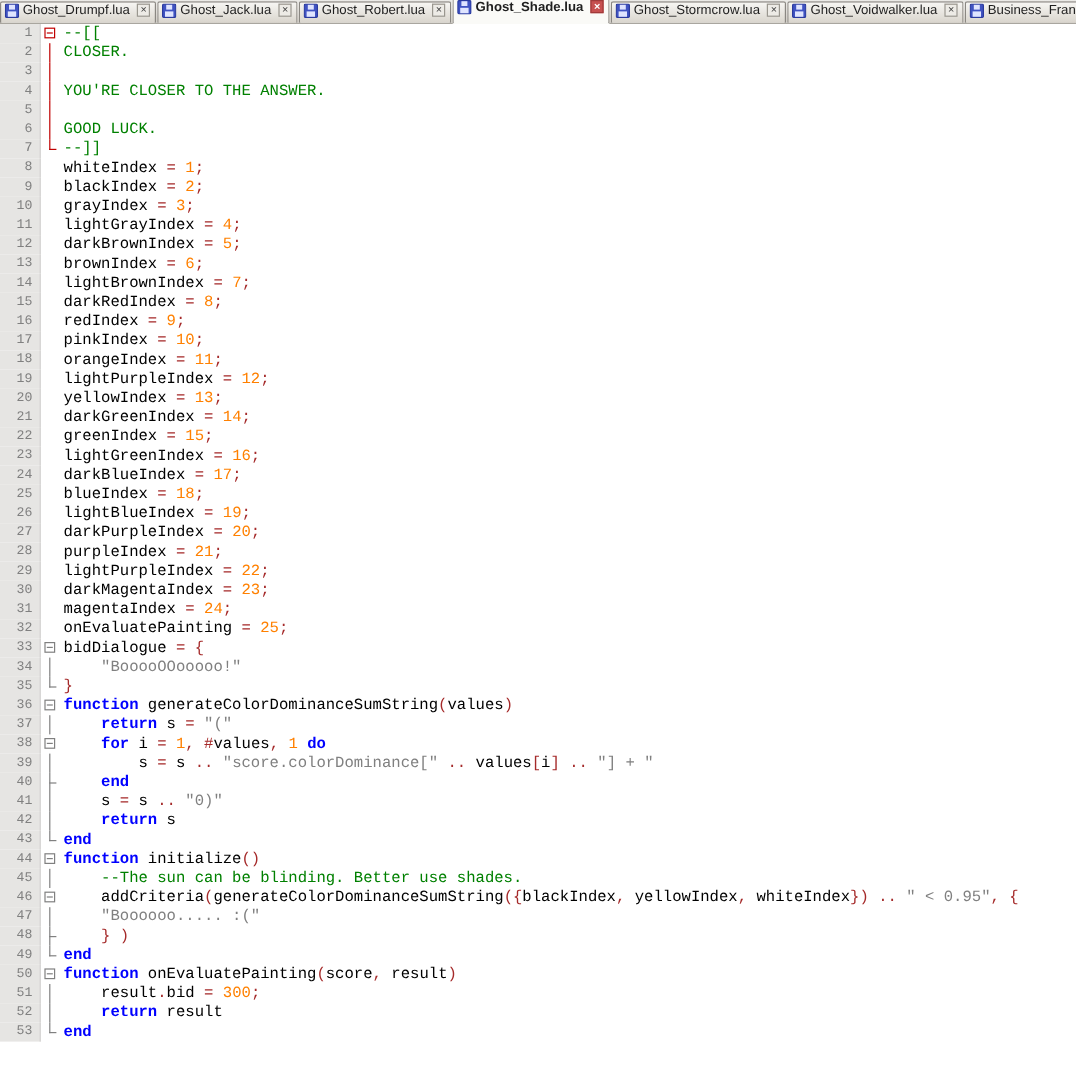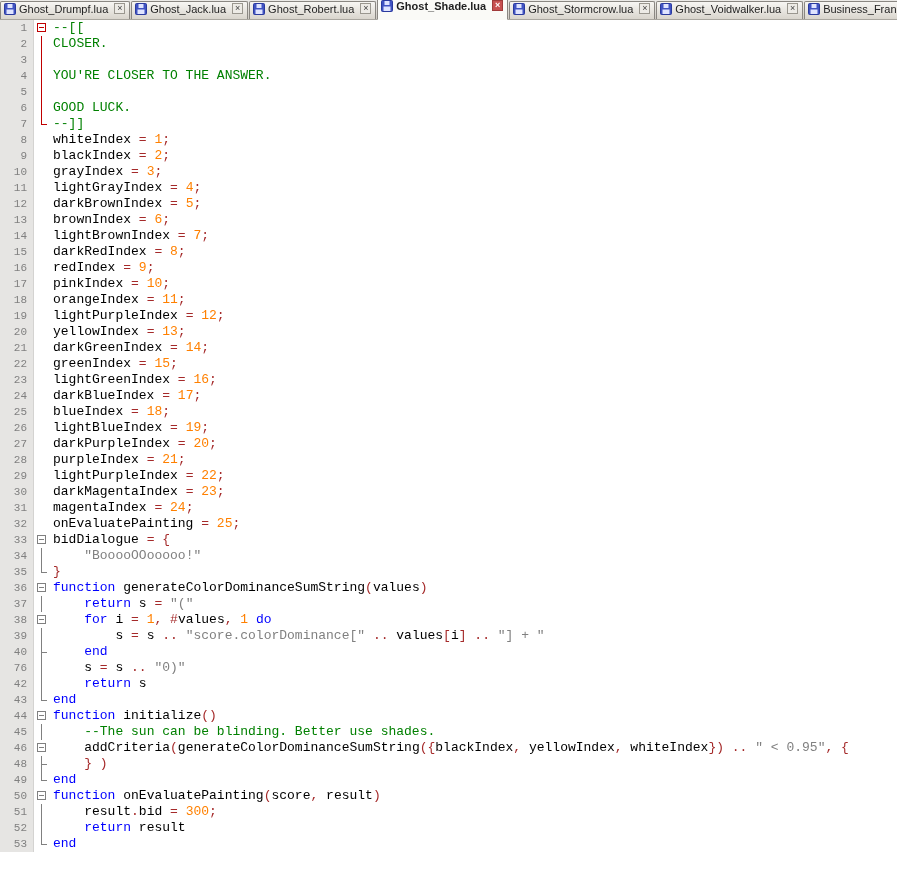--- a/index.html
+++ b/index.html
@@ -54,21 +54,21 @@
   
   .fold-line::before{content:"";position:absolute;left:7px;top:0;height:16px;width:1px;background:var(--fc);}
   .fold-tee::before{content:"";position:absolute;left:7px;top:0;height:16px;width:1px;background:var(--fc);}
   .fold-tee::after{content:"";position:absolute;left:7px;top:8px;width:6px;height:1px;background:var(--fc);}
   .fold-end::before{content:"";position:absolute;left:7px;top:0;height:9px;width:1px;background:var(--fc);}
   .fold-end::after{content:"";position:absolute;left:7px;top:8px;width:6px;height:1px;background:var(--fc);}
   .fold-open::before{content:"";position:absolute;left:3px;top:3px;width:9px;height:9px;border:1px solid var(--fc);background:#fff;box-sizing:border-box;}
   .fold-open::after{content:"";position:absolute;left:5px;top:7px;width:5px;height:1px;background:var(--fc);}
   
   .tk-c{color:var(--comment,#008000);}
-  .tk-k{color:var(--keyword,#0000FF);font-weight:normal;}
+  .tk-k{color:var(--keyword,#0000FF);font-weight:bold;}
   .tk-num{color:var(--number,#FF8000);}
   .tk-s{color:var(--string,#808080);}
   .tk-o{color:var(--operator,#A52A2A);}
   .tk-p{color:var(--plain,#000000);}
 </style>
 </head>
 <body>
 
 <div class="tabbar">
     <div class="tab">
@@ -183,26 +183,27 @@
       <div class="line"><div class="ln">31</div><div class="fold"></div><div class="code"><span class="tk-p">magentaIndex </span><span class="tk-o">= </span><span class="tk-num">24</span><span class="tk-o">;</span></div></div>
       <div class="line"><div class="ln">32</div><div class="fold"></div><div class="code"><span class="tk-p">onEvaluatePainting </span><span class="tk-o">= </span><span class="tk-num">25</span><span class="tk-o">;</span></div></div>
       <div class="line"><div class="ln">33</div><div class="fold fold-open"></div><div class="code"><span class="tk-p">bidDialogue </span><span class="tk-o">= {</span></div></div>
       <div class="line"><div class="ln">34</div><div class="fold fold-line"></div><div class="code"><span class="tk-p">    </span><span class="tk-s">"BooooOOooooo!"</span></div></div>
       <div class="line"><div class="ln">35</div><div class="fold fold-end"></div><div class="code"><span class="tk-o">}</span></div></div>
       <div class="line"><div class="ln">36</div><div class="fold fold-open"></div><div class="code"><span class="tk-k">function</span><span class="tk-p"> generateColorDominanceSumString</span><span class="tk-o">(</span><span class="tk-p">values</span><span class="tk-o">)</span></div></div>
       <div class="line"><div class="ln">37</div><div class="fold fold-line"></div><div class="code"><span class="tk-p">    </span><span class="tk-k">return</span><span class="tk-p"> s </span><span class="tk-o">= </span><span class="tk-s">"("</span></div></div>
       <div class="line"><div class="ln">38</div><div class="fold fold-open"></div><div class="code"><span class="tk-p">    </span><span class="tk-k">for</span><span class="tk-p"> i </span><span class="tk-o">= </span><span class="tk-num">1</span><span class="tk-o">,</span><span class="tk-p"> </span><span class="tk-o">#</span><span class="tk-p">values</span><span class="tk-o">,</span><span class="tk-p"> </span><span class="tk-num">1</span><span class="tk-p"> </span><span class="tk-k">do</span></div></div>
       <div class="line"><div class="ln">39</div><div class="fold fold-line"></div><div class="code"><span class="tk-p">        s </span><span class="tk-o">= </span><span class="tk-p">s </span><span class="tk-o">.. </span><span class="tk-s">"score.colorDominance["</span><span class="tk-p"> </span><span class="tk-o">.. </span><span class="tk-p">values</span><span class="tk-o">[</span><span class="tk-p">i</span><span class="tk-o">]</span><span class="tk-p"> </span><span class="tk-o">.. </span><span class="tk-s">"] + "</span></div></div>
       <div class="line"><div class="ln">40</div><div class="fold fold-tee"></div><div class="code"><span class="tk-p">    </span><span class="tk-k">end</span></div></div>
-      <div class="line"><div class="ln">76</div><div class="fold fold-line"></div><div class="code"><span class="tk-p">    s </span><span class="tk-o">= </span><span class="tk-p">s </span><span class="tk-o">.. </span><span class="tk-s">"0)"</span></div></div>
+      <div class="line"><div class="ln">41</div><div class="fold fold-line"></div><div class="code"><span class="tk-p">    s </span><span class="tk-o">= </span><span class="tk-p">s </span><span class="tk-o">.. </span><span class="tk-s">"0)"</span></div></div>
       <div class="line"><div class="ln">42</div><div class="fold fold-line"></div><div class="code"><span class="tk-p">    </span><span class="tk-k">return</span><span class="tk-p"> s</span></div></div>
       <div class="line"><div class="ln">43</div><div class="fold fold-end"></div><div class="code"><span class="tk-k">end</span></div></div>
       <div class="line"><div class="ln">44</div><div class="fold fold-open"></div><div class="code"><span class="tk-k">function</span><span class="tk-p"> initialize</span><span class="tk-o">()</span></div></div>
       <div class="line"><div class="ln">45</div><div class="fold fold-line"></div><div class="code"><span class="tk-p">    </span><span class="tk-c">--The sun can be blinding. Better use shades.</span></div></div>
       <div class="line"><div class="ln">46</div><div class="fold fold-open"></div><div class="code"><span class="tk-p">    addCriteria</span><span class="tk-o">(</span><span class="tk-p">generateColorDominanceSumString</span><span class="tk-o">({</span><span class="tk-p">blackIndex</span><span class="tk-o">,</span><span class="tk-p"> yellowIndex</span><span class="tk-o">,</span><span class="tk-p"> whiteIndex</span><span class="tk-o">})</span><span class="tk-p"> </span><span class="tk-o">.. </span><span class="tk-s">" &lt; 0.95"</span><span class="tk-o">,</span><span class="tk-p"> </span><span class="tk-o">{</span></div></div>
+      <div class="line"><div class="ln">47</div><div class="fold fold-line"></div><div class="code"><span class="tk-p">    </span><span class="tk-s">"Boooooo..... :("</span></div></div>
       <div class="line"><div class="ln">48</div><div class="fold fold-tee"></div><div class="code"><span class="tk-p">    </span><span class="tk-o">} )</span></div></div>
       <div class="line"><div class="ln">49</div><div class="fold fold-end"></div><div class="code"><span class="tk-k">end</span></div></div>
       <div class="line"><div class="ln">50</div><div class="fold fold-open"></div><div class="code"><span class="tk-k">function</span><span class="tk-p"> onEvaluatePainting</span><span class="tk-o">(</span><span class="tk-p">score</span><span class="tk-o">,</span><span class="tk-p"> result</span><span class="tk-o">)</span></div></div>
       <div class="line"><div class="ln">51</div><div class="fold fold-line"></div><div class="code"><span class="tk-p">    result</span><span class="tk-o">.</span><span class="tk-p">bid </span><span class="tk-o">= </span><span class="tk-num">300</span><span class="tk-o">;</span></div></div>
       <div class="line"><div class="ln">52</div><div class="fold fold-line"></div><div class="code"><span class="tk-p">    </span><span class="tk-k">return</span><span class="tk-p"> result</span></div></div>
       <div class="line"><div class="ln">53</div><div class="fold fold-end"></div><div class="code"><span class="tk-k">end</span></div></div>
     </div>
 </div>
 
 </body></html>

